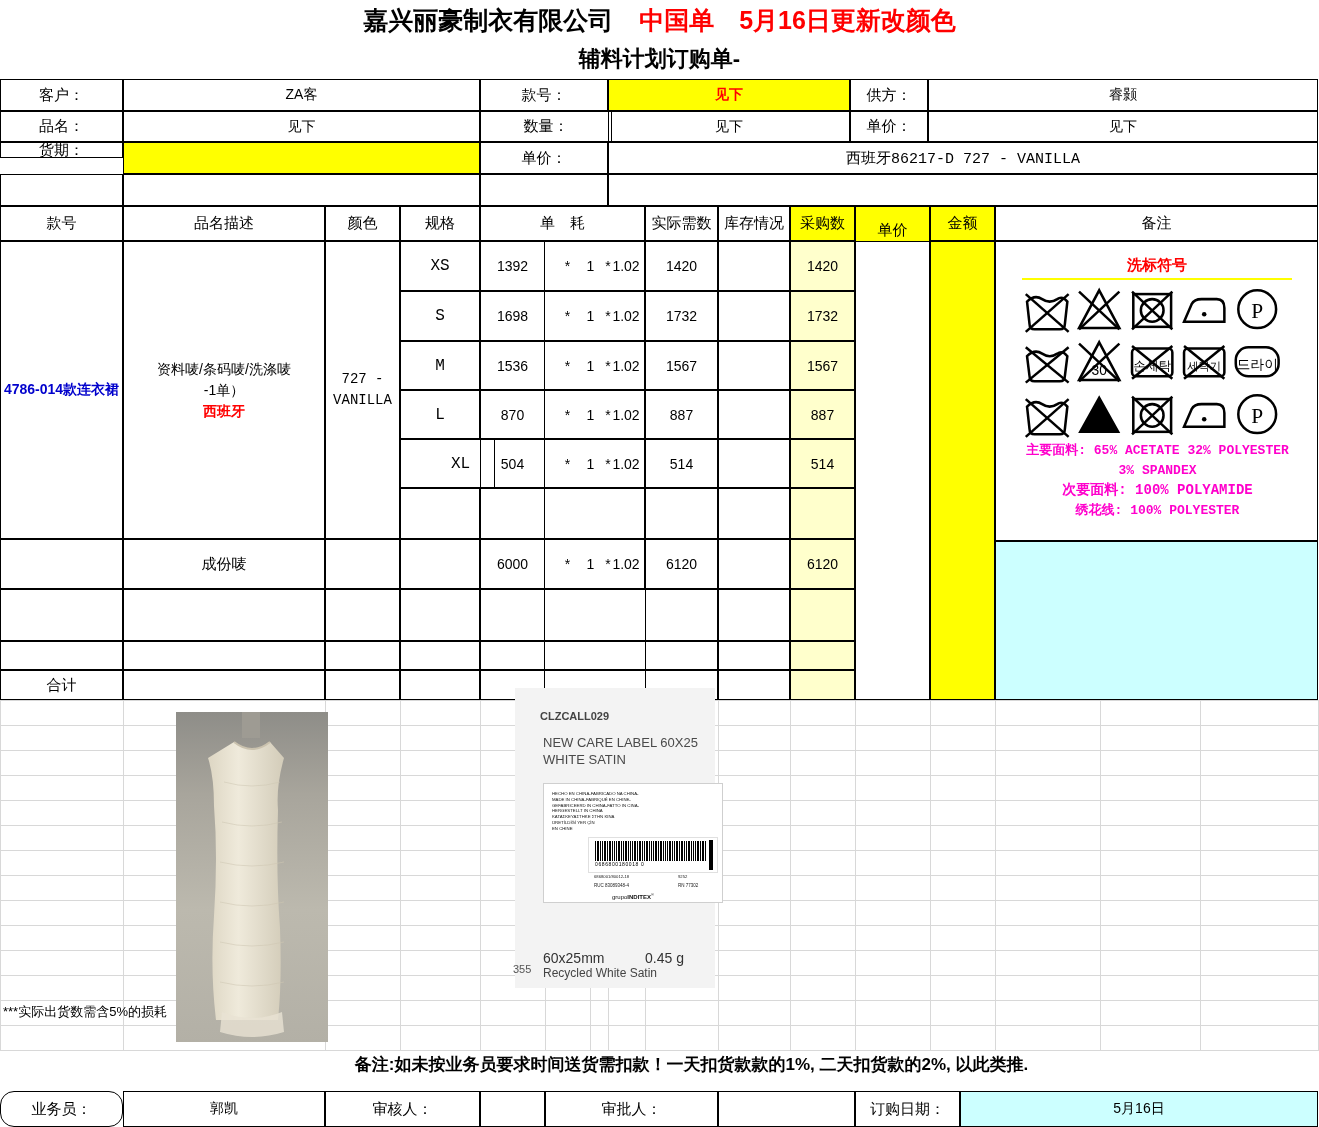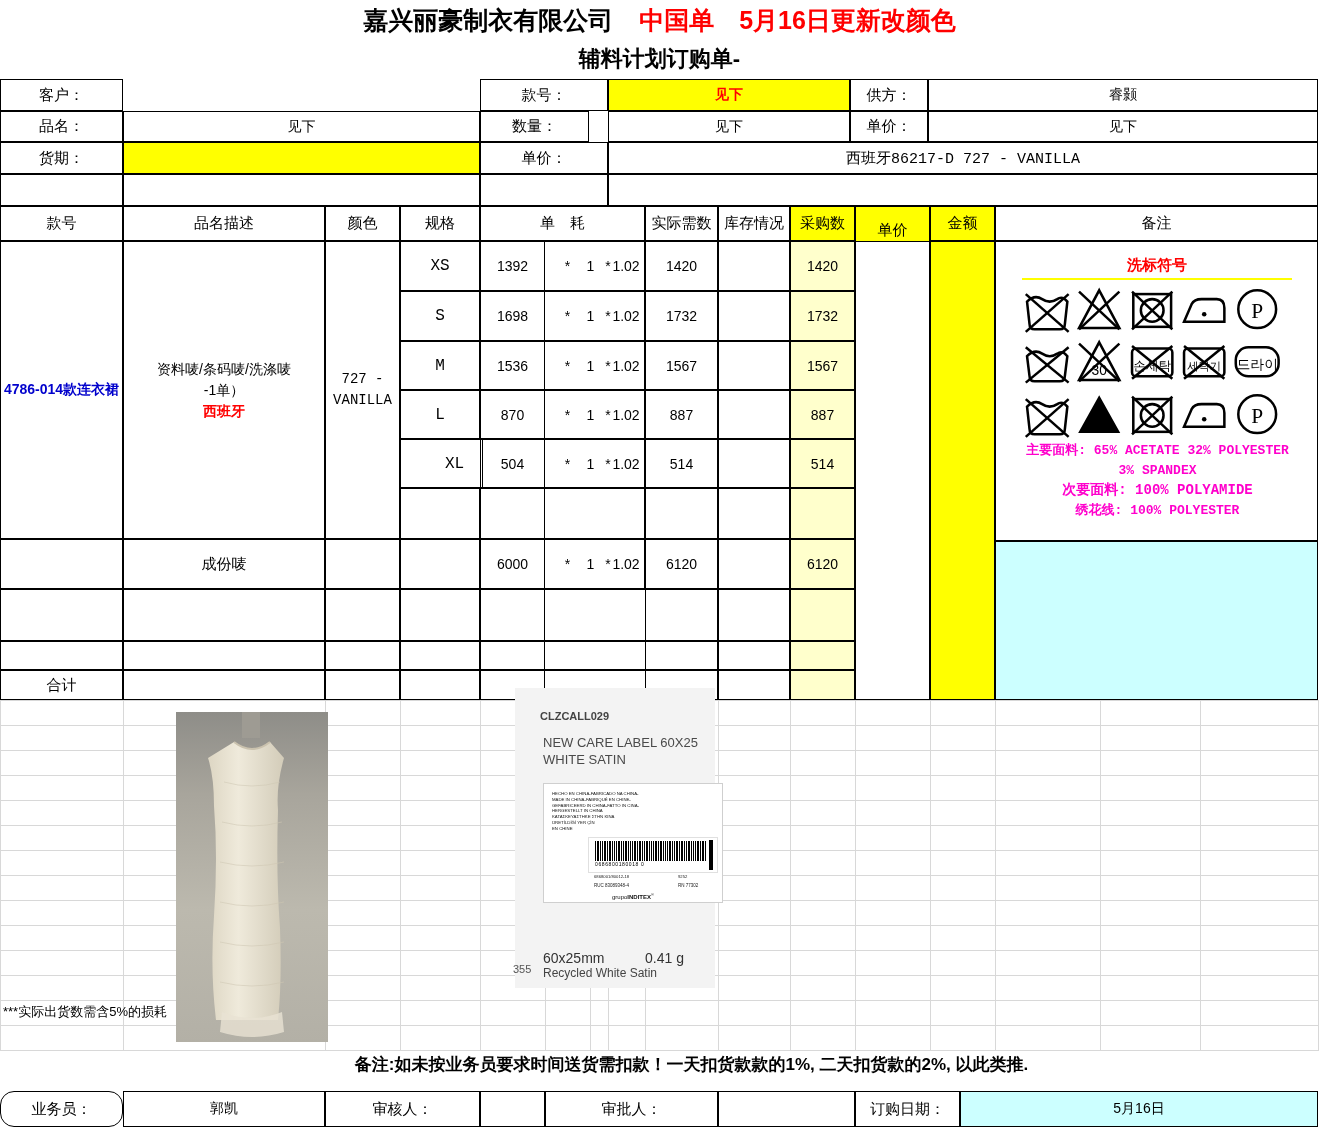--- a/index.html
+++ b/index.html
@@ -149,33 +149,34 @@
   <div class="gridline vline" style="left:1100px;top:700px;height:350px;"></div>
   <div class="gridline vline" style="left:1200px;top:700px;height:350px;"></div>
   <div class="gridline vline" style="left:1318px;top:700px;height:350px;"></div>
 
   <div class="title1">
     <span>嘉兴丽豪制衣有限公司</span><span class="red">中国单　5月16日更新改颜色</span>
   </div>
   <div class="title2">辅料计划订购单-</div>
 
   <div class="cell lbl" style="left:0;top:79px;width:123px;height:32px;">客户：</div>
+  <div class="cell" style="left:123px;top:79px;width:357px;height:32px;">ZA客</div>
   <div class="cell lbl" style="left:480px;top:79px;width:128px;height:32px;">款号：</div>
   <div class="cell yellow red bold" style="left:608px;top:79px;width:242px;height:32px;">见下</div>
   <div class="cell lbl" style="left:850px;top:79px;width:78px;height:32px;">供方：</div>
   <div class="cell" style="left:928px;top:79px;width:390px;height:32px;">睿颢</div>
 
   <div class="cell lbl" style="left:0;top:111px;width:123px;height:31px;">品名：</div>
   <div class="cell" style="left:123px;top:111px;width:357px;height:31px;">见下</div>
-  <div class="cell lbl" style="left:480px;top:111px;width:109px;height:31px;">数量：</div>
+  <div class="cell lbl" style="left:480px;top:111px;width:132px;height:31px;">数量：</div>
   <div class="cell" style="left:608px;top:111px;width:242px;height:31px;">见下</div>
   <div class="cell lbl" style="left:850px;top:111px;width:78px;height:31px;">单价：</div>
   <div class="cell" style="left:928px;top:111px;width:390px;height:31px;">见下</div>
 
-  <div class="cell lbl" style="left:0;top:142px;width:123px;height:32px;">货期：</div>
+  <div class="cell lbl" style="left:0;top:142px;width:123px;height:16px;">货期：</div>
   <div class="cell yellow" style="left:123px;top:142px;width:357px;height:32px;"></div>
   <div class="cell lbl" style="left:480px;top:142px;width:128px;height:32px;">单价：</div>
   <div class="cell mono" style="left:608px;top:142px;width:710px;height:32px;font-size:15px;">西班牙86217-D 727 - VANILLA</div>
 
   <div class="cell" style="left:0;top:174px;width:123px;height:32px;"></div>
   <div class="cell" style="left:123px;top:174px;width:357px;height:32px;"></div>
   <div class="cell" style="left:480px;top:174px;width:128px;height:32px;"></div>
   <div class="cell" style="left:608px;top:174px;width:710px;height:32px;"></div>
 
   <div class="cell lbl" style="left:0;top:206px;width:123px;height:35px;">款号</div>
@@ -233,21 +234,21 @@
   <div class="cell mono" style="left:400px;top:390px;width:80px;height:49px;font-size:16px;">L</div>
   <div class="cell" style="left:480px;top:390px;width:65px;height:49px;">870</div>
   <div class="cell nb-l nb-r" style="left:545px;top:390px;width:45px;height:49px;">*</div>
   <div class="cell nb-l nb-r" style="left:573px;top:390px;width:35px;height:49px;">1</div>
   <div class="cell nb-l nb-r" style="left:596px;top:390px;width:24px;height:49px;">*</div>
   <div class="cell nb-l" style="left:608px;top:390px;width:37px;height:49px;">1.02</div>
   <div class="cell" style="left:645px;top:390px;width:73px;height:49px;">887</div>
   <div class="cell" style="left:718px;top:390px;width:72px;height:49px;"></div>
   <div class="cell lightyellow" style="left:790px;top:390px;width:65px;height:49px;">887</div>
 
-  <div class="cell mono" style="left:400px;top:439px;width:83px;height:49px;font-size:16px;padding-left:26px;">XL</div>
+  <div class="cell mono" style="left:400px;top:439px;width:95px;height:49px;font-size:16px;padding-left:26px;">XL</div>
   <div class="cell" style="left:480px;top:439px;width:65px;height:49px;">504</div>
   <div class="cell nb-l nb-r" style="left:545px;top:439px;width:45px;height:49px;">*</div>
   <div class="cell nb-l nb-r" style="left:573px;top:439px;width:35px;height:49px;">1</div>
   <div class="cell nb-l nb-r" style="left:596px;top:439px;width:24px;height:49px;">*</div>
   <div class="cell nb-l" style="left:608px;top:439px;width:37px;height:49px;">1.02</div>
   <div class="cell" style="left:645px;top:439px;width:73px;height:49px;">514</div>
   <div class="cell" style="left:718px;top:439px;width:72px;height:49px;"></div>
   <div class="cell lightyellow" style="left:790px;top:439px;width:65px;height:49px;">514</div>
 
   <div class="cell" style="left:400px;top:488px;width:80px;height:51px;"></div>
@@ -533,21 +534,21 @@
     <div style="position:absolute;left:50px;top:90px;font-size:4.2px;color:#222;">6868001/80012-18</div>
     <div style="position:absolute;left:134px;top:90px;font-size:4.2px;color:#222;">9252</div>
     <div style="position:absolute;left:50px;top:99px;font-size:4.5px;color:#222;">RUC 83089348-4</div>
     <div style="position:absolute;left:134px;top:99px;font-size:4.5px;color:#222;">RN 77302</div>
     <div style="position:absolute;left:68px;top:108px;font-size:6px;color:#111;">
       <span>grupo</span><span style="font-weight:bold;">INDITEX</span><span style="font-size:4px;vertical-align:super;">®</span>
     </div>
   </div>
 
   <div style="position:absolute;left:543px;top:950px;font-size:14px;color:#333;">60x25mm</div>
-  <div style="position:absolute;left:645px;top:950px;font-size:14px;color:#333;">0.41 g</div>
+  <div style="position:absolute;left:645px;top:950px;font-size:14px;color:#333;">0.45 g</div>
   <div style="position:absolute;left:513px;top:963px;font-size:11px;color:#555;text-align:right;">355</div>
   <div style="position:absolute;left:543px;top:966px;font-size:12px;color:#444;">Recycled White Satin</div>
 
   <div class="smallnote" style="left:3px;top:1003px;">***实际出货数需含5%的损耗</div>
 
   <div class="footernote" style="top:1053px;">备注:如未按业务员要求时间送货需扣款！一天扣货款款的1%, 二天扣货款的2%, 以此类推.</div>
 
   <div class="cell lbl" style="left:0;top:1091px;width:123px;height:36px;border-radius:14px;">业务员：</div>
   <div class="cell" style="left:123px;top:1091px;width:202px;height:36px;">郭凯</div>
   <div class="cell lbl" style="left:325px;top:1091px;width:155px;height:36px;">审核人：</div>

